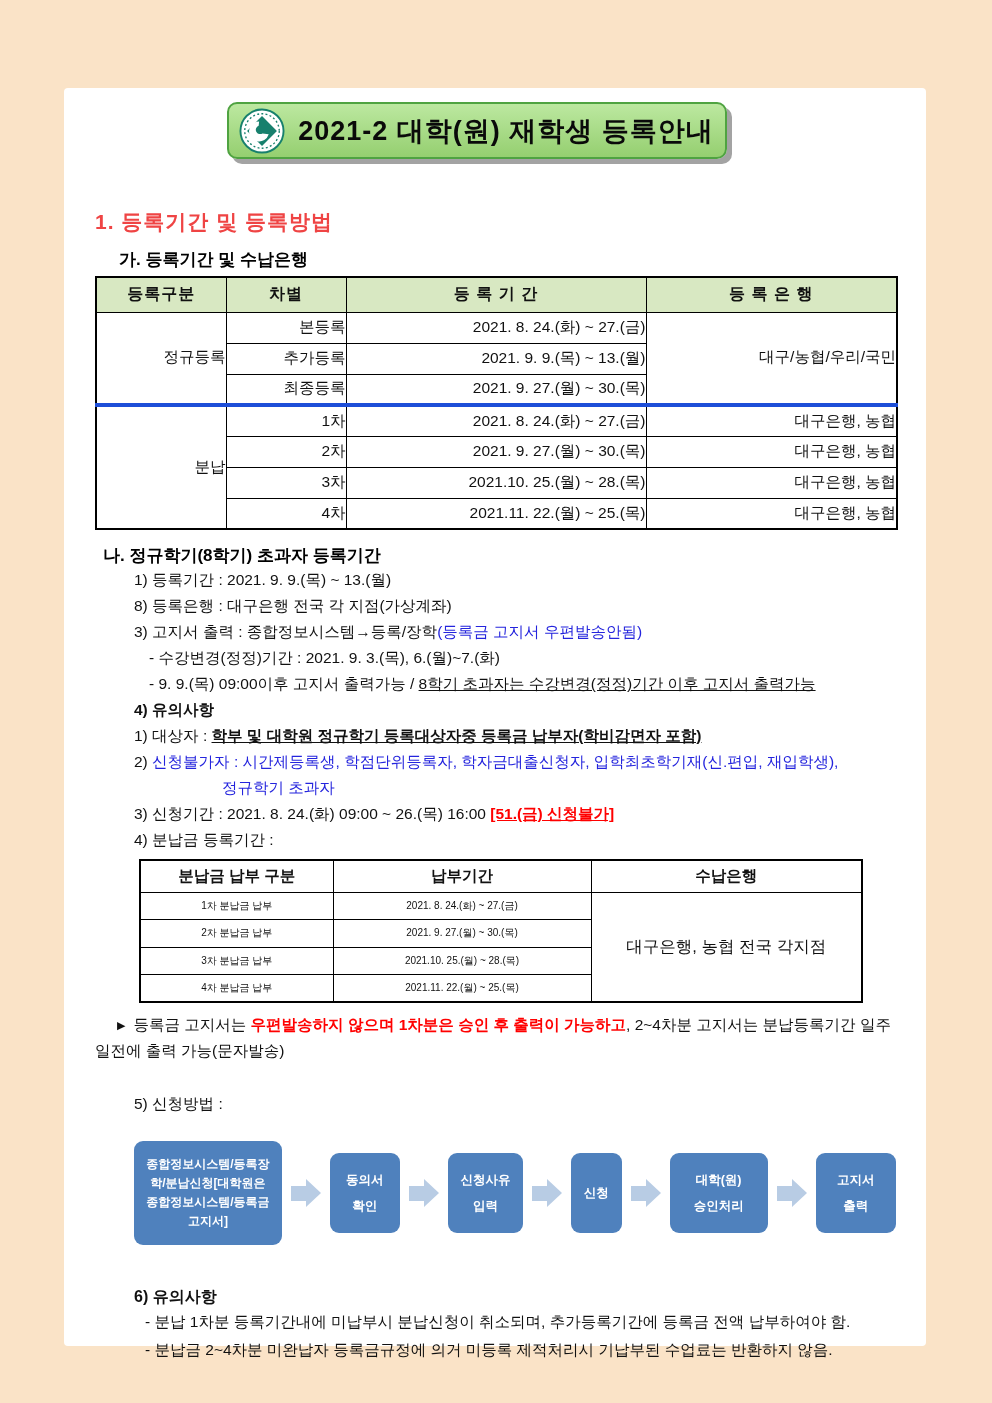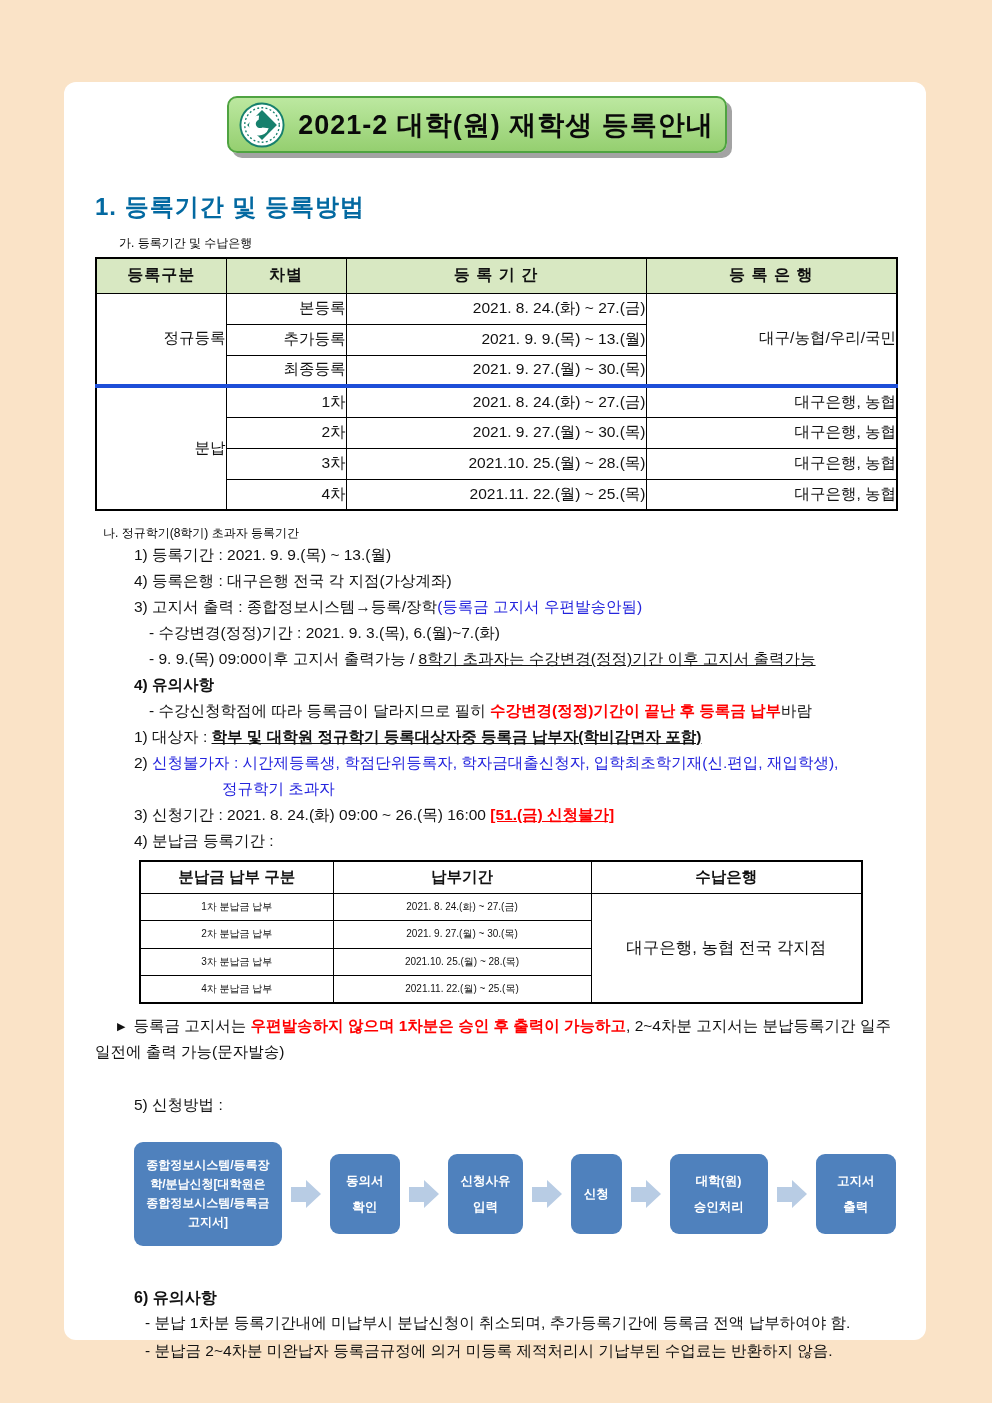--- a/index.html
+++ b/index.html
@@ -4,42 +4,42 @@
 <style>
   * { margin:0; padding:0; box-sizing:border-box; }
   html,body { width:992px; height:1403px; }
   body {
     background:#fae3c7;
     font-family:"Liberation Sans","DejaVu Sans",sans-serif;
     color:#111;
     position:relative;
   }
   .card {
-    position:absolute; left:64px; top:82px;
+    position:absolute; left:64px; top:88px;
     width:862px; height:1258px;
-    background:#ffffff; border-radius:12px;
+    background:#ffffff; border-radius:4px;
   }
   .content { padding:14px 30px 0 31px; }
 
   
   .title-bar {
     margin-left:132px; width:500px; height:57px;
     background:linear-gradient(#bce8a0,#95cf70);
     border:2px solid #4fa341; border-radius:10px;
     box-shadow:5px 5px 0 #a3a3a3;
     display:flex; align-items:center; gap:12px; padding:0 10px;
   }
   .title-bar .emblem { width:46px; height:46px; flex:0 0 auto; }
   .title-bar .bar-title {
     flex:1; text-align:center; font-size:27px; font-weight:bold;
     color:#0a0a0a; letter-spacing:1px; white-space:nowrap;
   }
 
-  .h1 { margin-top:38px; font-size:24px; font-weight:bold; color:#0369a1; letter-spacing:1px; }
-  .h2 { margin-top:12px; margin-left:24px; font-size:12px; font-weight:normal; color:#000; }
+  .h1 { margin-top:49px; font-size:21px; font-weight:bold; color:#ef4444; letter-spacing:1px; }
+  .h2 { margin-top:12px; margin-left:24px; font-size:17px; font-weight:bold; color:#000; }
 
   table { border-collapse:collapse; table-layout:fixed; }
   .reg-table { width:801px; margin-top:5px; border:2.5px solid #000;padding-left:32px; }
   .reg-table th {
     background:#d8e8c2; font-size:16px; font-weight:bold; height:35px;
     border:1.5px solid #000; letter-spacing:1px;
   }
   .reg-table td {
     font-size:15.5px; text-align:right; height:31px; border:1px solid #000;
   }
@@ -150,32 +150,29 @@
         <td>4차</td>
         <td>2021.11. 22.(월) ~ 25.(목)</td>
         <td>대구은행, 농협</td>
       </tr>
     </tbody>
       </table>
 
     <div class="h2" style="margin-left:8px; margin-top:14px;">나. 정규학기(8학기) 초과자 등록기간</div>
     <div class="body-block">
       <div><span>1) 등록기간 : 2021. 9. 9.(목) ~ 13.(월)</span></div>
-      <div><span>4) 등록은행 : 대구은행 전국 각 지점(가상계좌)</span></div>
+      <div><span>8) 등록은행 : 대구은행 전국 각 지점(가상계좌)</span></div>
       <div>
         <span>3) 고지서 출력 : 종합정보시스템→등록/장학</span><span class="blue">(등록금 고지서 우편발송안됨)</span>
       </div>
       <div class="sub"><span>- 수강변경(정정)기간 : 2021. 9. 3.(목), 6.(월)~7.(화)</span></div>
       <div class="sub">
         <span>- 9. 9.(목) 09:00이후 고지서 출력가능 / </span><span class="u">8학기 초과자는 수강변경(정정)기간 이후 고지서 출력가능</span>
       </div>
       <div class="bold"><span>4) 유의사항</span></div>
-      <div class="sub">
-        <span>- 수강신청학점에 따라 등록금이 달라지므로 필히 </span><span class="red">수강변경(정정)기간이 끝난 후 등록금 납부</span><span>바람</span>
-      </div>
     </div>
 
     <div class="body-block">
       <div>
         <span>1) 대상자 : </span><span class="bold u">학부 및 대학원 정규학기 등록대상자중 등록금 납부자(학비감면자 포함)</span>
       </div>
       <div>
         <span>2) </span><span class="blue">신청불가자 : 시간제등록생, 학점단위등록자, 학자금대출신청자, 입학최초학기재(신.편입, 재입학생),</span>
       </div>
       <div class="blue" style="margin-left:88px;">

